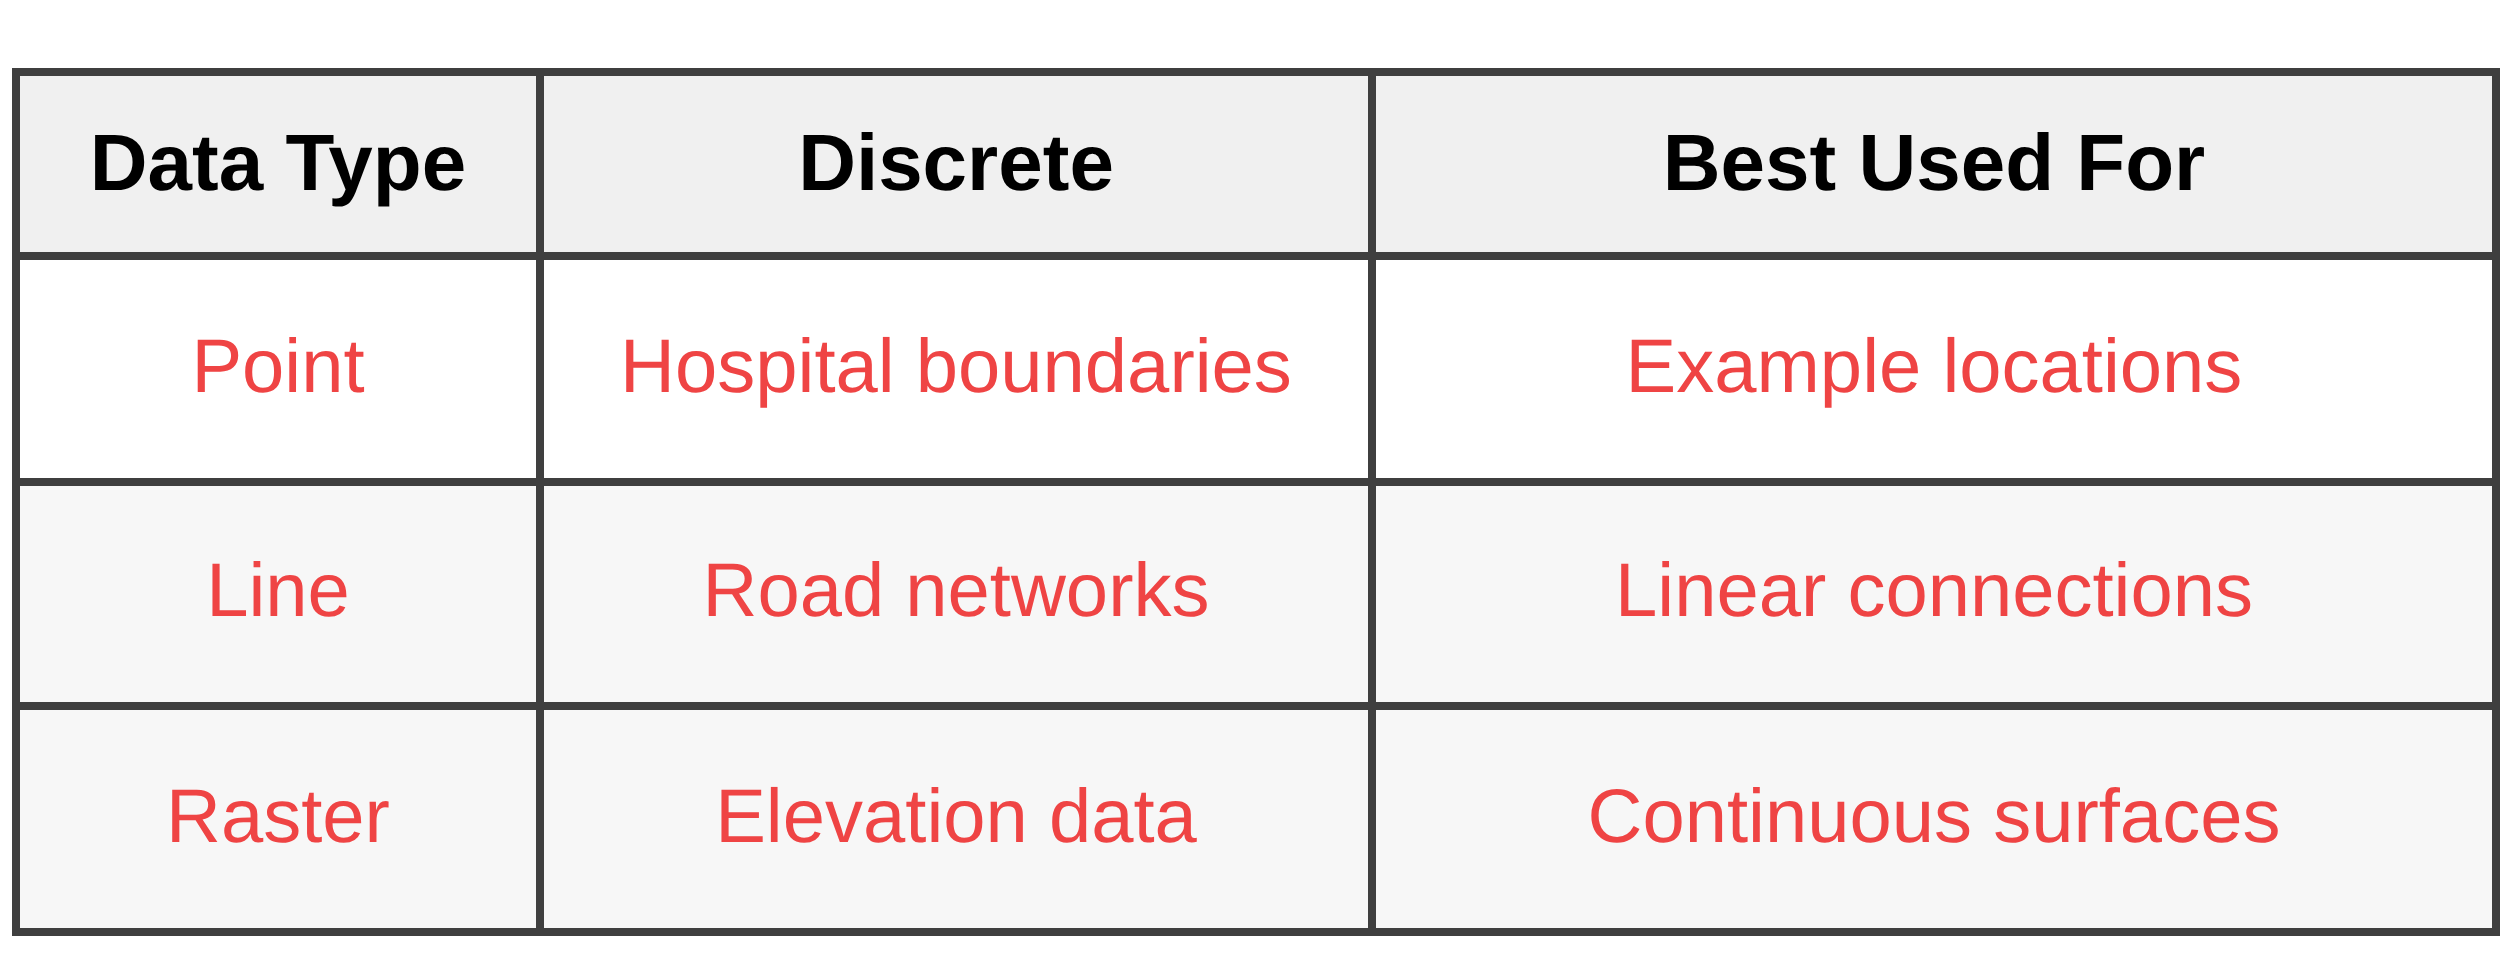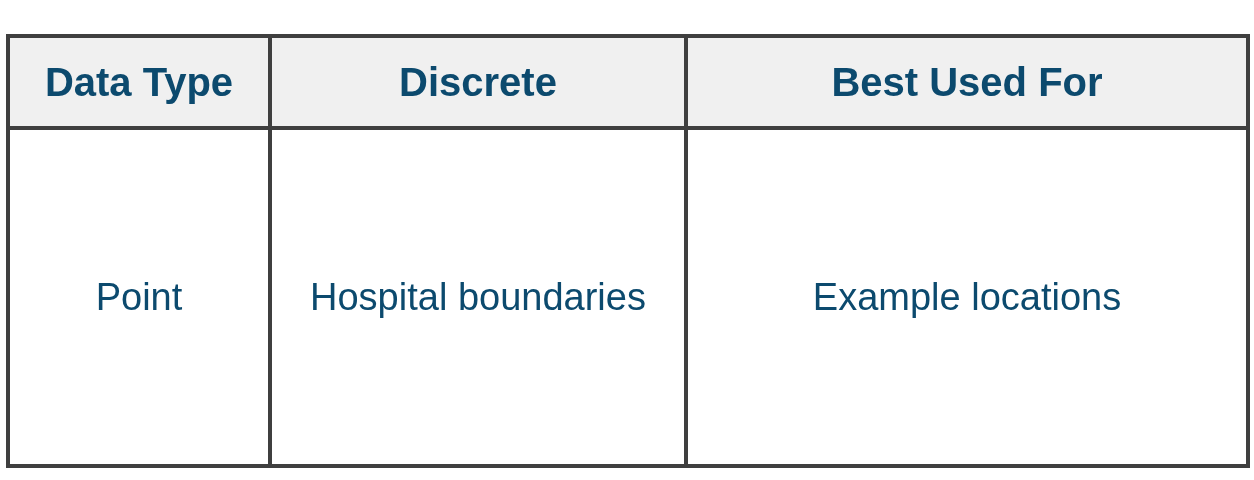--- a/index.html
+++ b/index.html
@@ -47,42 +47,42 @@
     height: 92px;
     background: #f0f0f0;
   }
 
   thead th {
     background: #f0f0f0;
     border-right: 4px solid #3f3f3f;
     border-bottom: 4px solid #3f3f3f;
     text-align: center;
     vertical-align: middle;
-    color: #0c4a6e;
+    color: #000000;
     font-weight: bold;
     font-size: 40px;
     font-stretch: condensed;
     letter-spacing: 0px;
     padding: 0 8px;
     white-space: nowrap;
   }
   thead th:last-child { border-right: none; }
 
   tbody tr.body-row {
     height: 85px;
   }
   tbody tr.row-odd  { background: #ffffff; }
   tbody tr.row-even { background: #f7f7f7; }
 
   tbody td {
     border-right: 4px solid #3f3f3f;
     border-bottom: 4px solid #3f3f3f;
     text-align: center;
     vertical-align: middle;
-    color: #0c4a6e;
+    color: #ef4444;
     font-weight: normal;
     font-size: 38px;
     padding: 0 8px;
     white-space: nowrap;
   }
   tbody td:last-child { border-right: none; }
   tbody tr:last-child td { border-bottom: none; }
 </style>
 </head>
 <body>
@@ -101,16 +101,26 @@
           <th>Discrete</th>
           <th>Best Used For</th>
         </tr>
       </thead>
       <tbody>
         <tr class="body-row row-odd">
           <td>Point</td>
           <td>Hospital boundaries</td>
           <td>Example locations</td>
         </tr>
+        <tr class="body-row row-even">
+          <td>Line</td>
+          <td>Road networks</td>
+          <td>Linear connections</td>
+        </tr>
+        <tr class="body-row row-even">
+          <td>Raster</td>
+          <td>Elevation data</td>
+          <td>Continuous surfaces</td>
+        </tr>
       </tbody>
     </table>
   </div>
 </div>
 
 </body></html>

